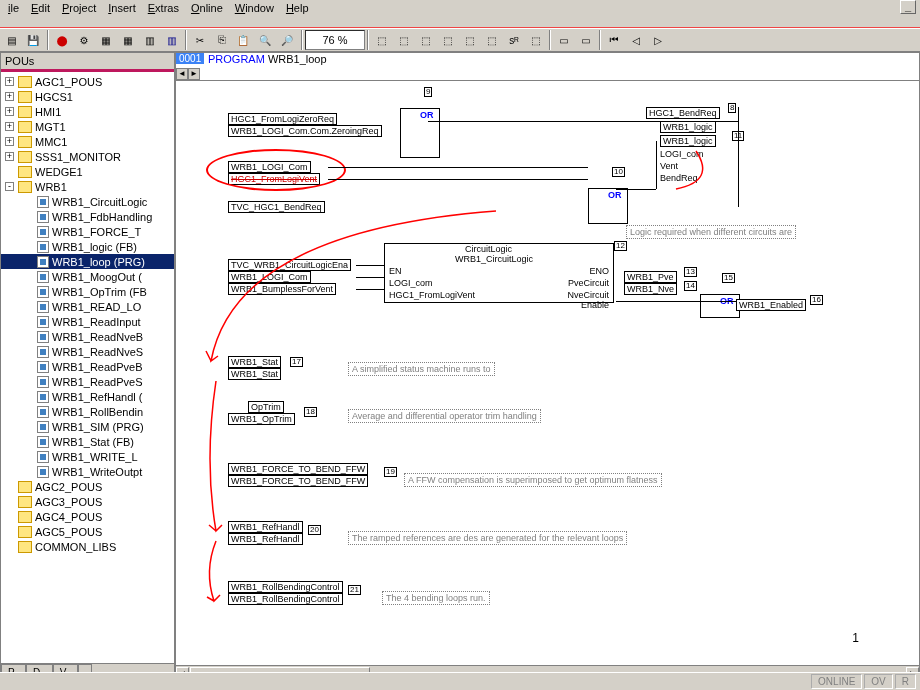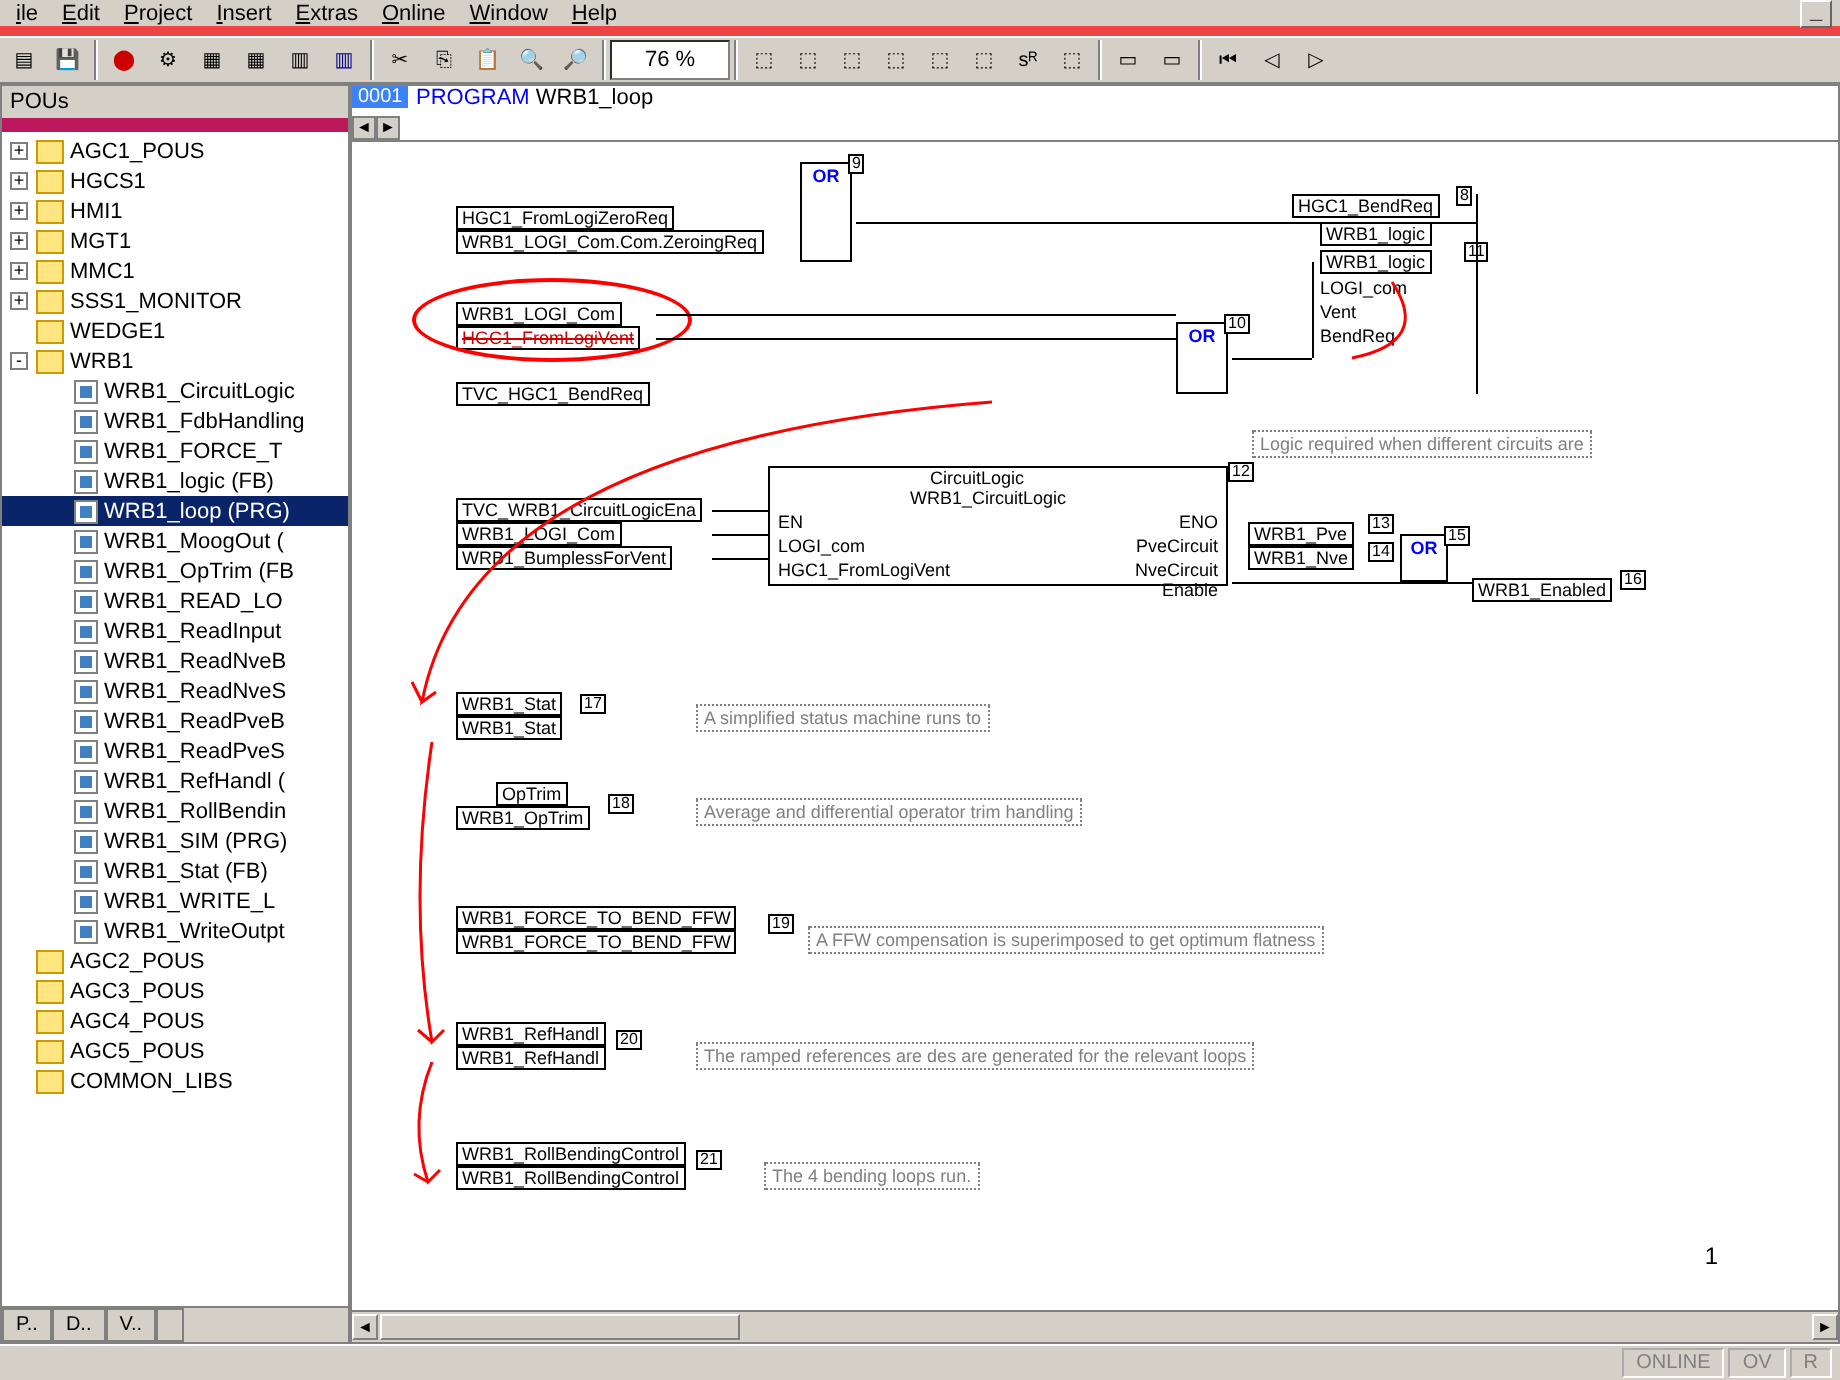--- a/index.html
+++ b/index.html
@@ -1,33 +1,33 @@
 <!DOCTYPE html>
 <html><head>
 <meta charset="utf-8">
 <style>
 * { margin: 0; padding: 0; box-sizing: border-box; font-family: "MS Sans Serif", Tahoma, sans-serif; font-size: 11px; }
 body { background: #d4d0c8; width: 920px; height: 690px; overflow: hidden; position: relative; }
 
 
-.menubar { height: 18px; background: #d4d0c8; border-bottom: 5px solid #ef4444; display: flex; align-items: center; padding: 0 2px; }
+.menubar { height: 28px; background: #d4d0c8; border-bottom: 1px solid #ef4444; display: flex; padding: 0 2px; }
 .menubar span { padding: 2px 6px; cursor: default; }
 .menubar span:first-letter { text-decoration: underline; }
 .min-btn { margin-left: auto; width: 16px; height: 14px; background: #d4d0c8; border: 1px solid #fff; border-right-color: #666; border-bottom-color: #666; text-align: center; line-height: 10px; font-weight: bold; margin-right: 2px; }
 
 
 .toolbar { height: 24px; background: #d4d0c8; border-top: 1px solid #fff; border-bottom: 1px solid #808080; display: flex; align-items: center; padding: 1px; gap: 0; }
 .tbtn { width: 22px; height: 20px; background: #d4d0c8; border: 1px solid #d4d0c8; display: inline-flex; align-items: center; justify-content: center; font-size: 10px; cursor: pointer; }
 .tsep { width: 2px; height: 20px; border-left: 1px solid #808080; border-right: 1px solid #fff; margin: 0 2px; }
 .zoom-sel { width: 60px; height: 20px; background: #fff; border: 1px inset #808080; font-size: 11px; padding: 1px 2px; text-align: center; }
 
 
 .main { display: flex; height: 630px; }
 .left-panel { width: 175px; background: #fff; border: 1px solid #808080; display: flex; flex-direction: column; }
-.left-header { background: #d4d0c8; padding: 2px 4px; border-bottom: 7px solid #be185d; font-size: 11px; }
+.left-header { background: #d4d0c8; padding: 2px 4px; border-bottom: 3px solid #be185d; font-size: 11px; }
 .tree { flex: 1; overflow: hidden; background: #fff; padding: 2px 0; }
 .tree-item { display: flex; align-items: center; height: 15px; padding-left: 4px; white-space: nowrap; cursor: default; }
 .tree-item.lvl1 { padding-left: 4px; }
 .tree-item.lvl2 { padding-left: 36px; }
 .tree-item.sel { background: #0a246a; color: #fff; }
 .expander { width: 9px; height: 9px; border: 1px solid #808080; background: #fff; color: #000; display: inline-flex; align-items: center; justify-content: center; font-size: 9px; line-height: 7px; margin-right: 4px; }
 .folder-icon { width: 14px; height: 12px; background: #ffe680; border: 1px solid #cc9900; margin-right: 3px; display: inline-block; }
 .file-icon { width: 12px; height: 12px; background: #fff; border: 1px solid #808080; margin-right: 3px; display: inline-block; position: relative; }
 .file-icon::after { content: ""; position: absolute; top: 2px; left: 2px; width: 6px; height: 6px; background: #4080c0; }
 .left-tabs { height: 18px; background: #d4d0c8; display: flex; border-top: 1px solid #808080; }
@@ -42,21 +42,21 @@
 .tab-arrows { position: absolute; bottom: 0; left: 0; display: flex; height: 12px; }
 .tab-arrows span { width: 12px; height: 12px; background: #d4d0c8; border: 1px solid #808080; font-size: 8px; text-align: center; line-height: 10px; }
 
 .canvas { flex: 1; background: #fff; position: relative; overflow: hidden; }
 .hscroll { height: 16px; background: #d4d0c8; border-top: 1px solid #808080; position: relative; }
 .hscroll-thumb { position: absolute; left: 14px; top: 1px; width: 180px; height: 13px; background: #d4d0c8; border: 1px solid #fff; border-right-color: #808080; border-bottom-color: #808080; }
 .hscroll-arrow { position: absolute; top: 1px; width: 13px; height: 13px; background: #d4d0c8; border: 1px solid #fff; border-right-color: #808080; border-bottom-color: #808080; text-align: center; font-size: 8px; line-height: 11px; }
 
 
 .fbd-box { position: absolute; background: #fff; border: 1px solid #000; font-size: 9px; padding: 0 2px; white-space: nowrap; height: 12px; line-height: 11px; }
-.fbd-or { position: absolute; background: #fff; border: 1px solid #000; font-size: 9px; color: #0000ff; font-weight: bold; text-align: center; padding: 1px 4px; }
+.fbd-or { position: absolute; background: #fff; border: 1px solid #000; font-size: 9px; color: #0000ff; font-weight: bold; text-align: center; padding: 1px 19px; margin-top: 17px; }
 .fbd-num { position: absolute; background: #fff; border: 1px solid #000; font-size: 8px; padding: 0 1px; line-height: 8px; }
 .fbd-comment { position: absolute; border: 1px dotted #808080; font-size: 9px; color: #808080; padding: 1px 3px; white-space: nowrap; }
 .fbd-label { position: absolute; font-size: 9px; white-space: nowrap; }
 .wire { position: absolute; background: #000; }
 .wire-h { height: 1px; }
 .wire-v { width: 1px; }
 .red-annot { position: absolute; border: 2px solid #ff0000; border-radius: 50%; background: transparent; pointer-events: none; }
 
 
 .statusbar { position: absolute; bottom: 0; left: 0; right: 0; height: 18px; background: #d4d0c8; border-top: 1px solid #fff; display: flex; justify-content: flex-end; align-items: center; padding: 0 4px; gap: 2px; }

